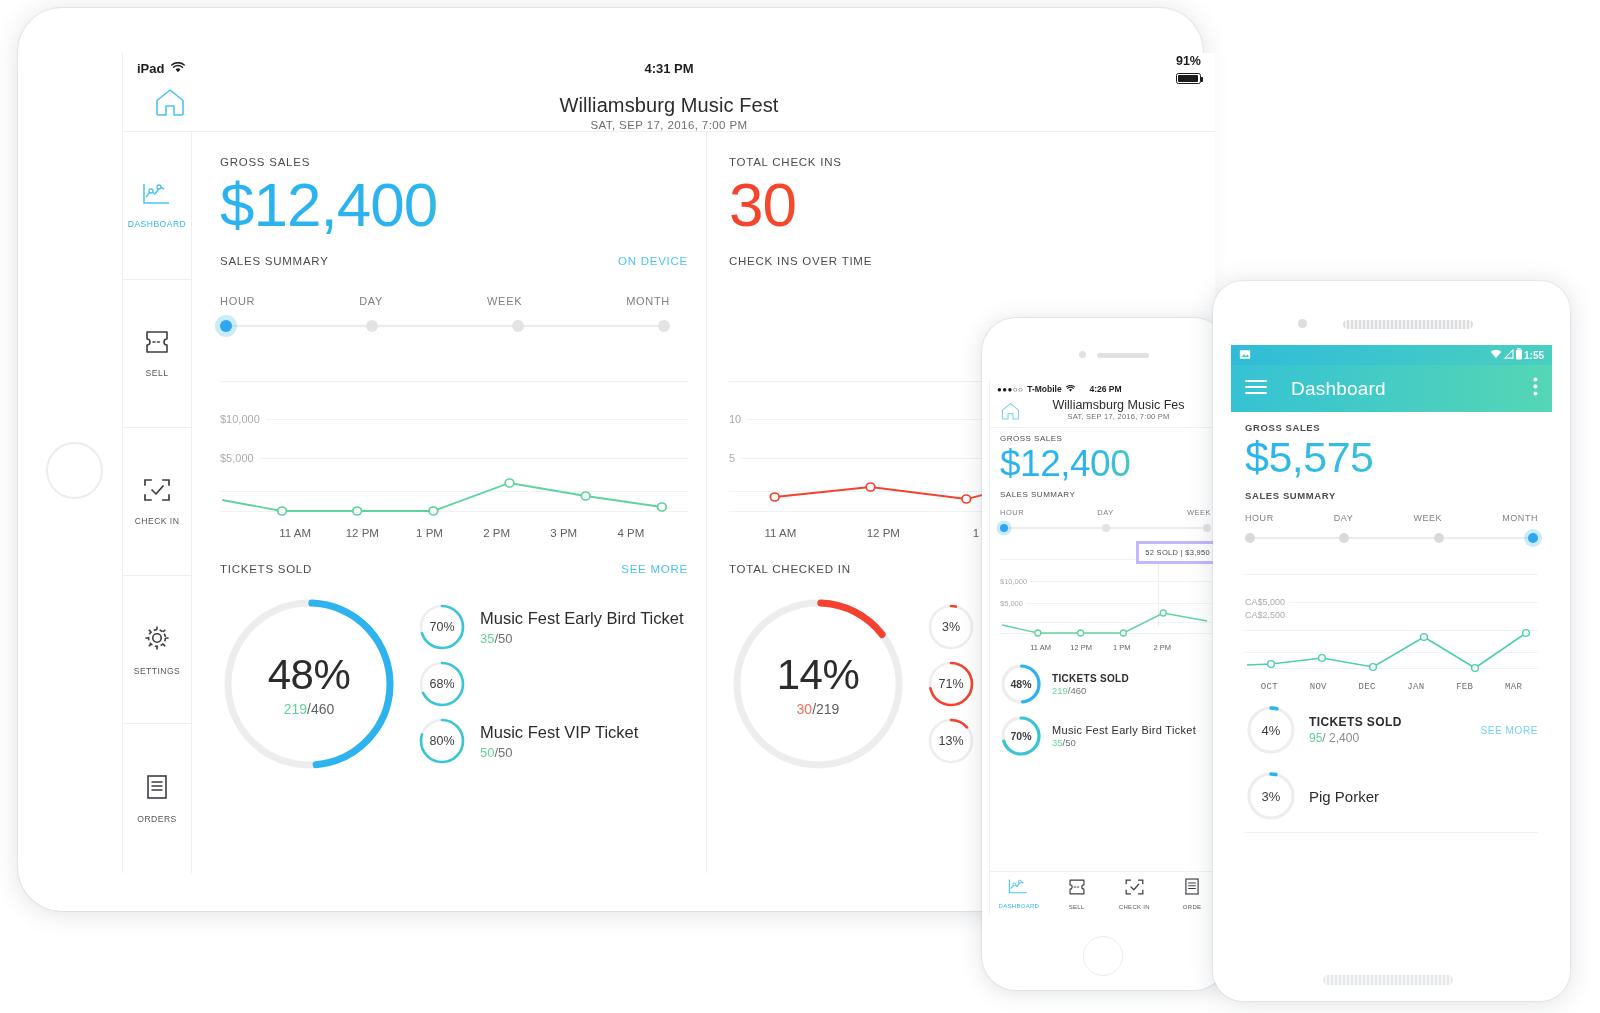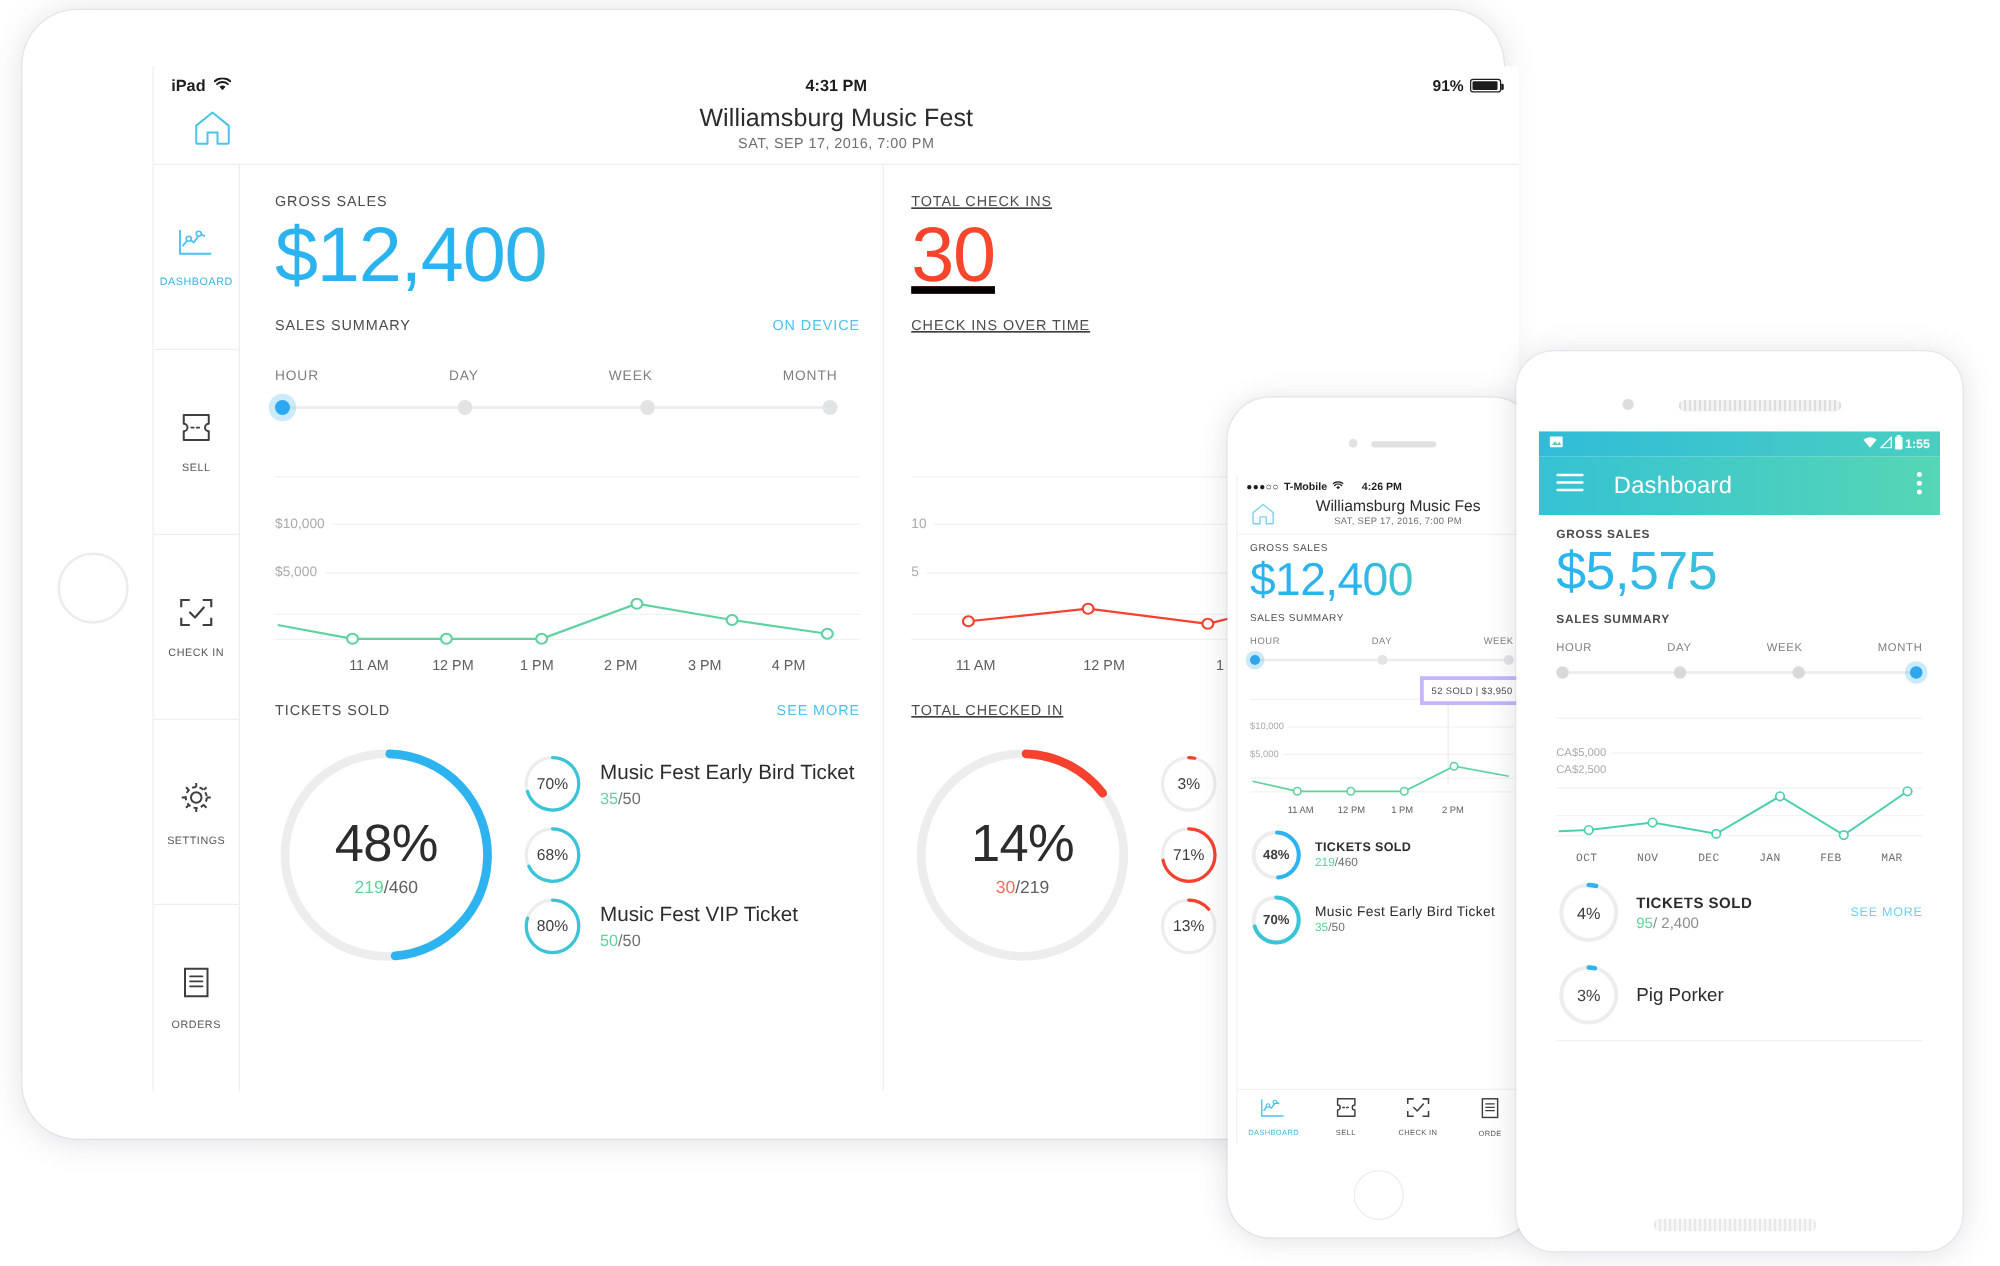--- a/index.html
+++ b/index.html
@@ -31,48 +31,48 @@
     overflow: hidden;
     border-left: 1px solid #eceef0;
   }
   .ipad-statusbar {
     height: 31px; display: flex; align-items: center;
     padding: 0 14px; font-size: 13px; color: #1d1d1f; font-weight: 600;
     position: relative;
   }
   .sb-left { display: flex; align-items: center; gap: 7px; }
   .sb-center { position: absolute; left: 0; right: 0; text-align: center; font-size: 13px; font-weight: 700;}
-  .sb-right { margin-left: auto; display: flex; align-items: center; gap: 5px; font-size: 12.5px; font-weight: 600;}
+  .sb-right { margin-left: auto; display: flex; align-items: center; gap: 5px; font-size: 12.5px; font-weight: 600; flex-direction: column;}
   .batt { width: 25px; height: 11px; border: 1.2px solid #1d1d1f; border-radius: 2.5px; position: relative; }
   .batt::after { content:""; position:absolute; right:-3.4px; top:3px; width:2px; height:5px; background:#1d1d1f; border-radius:0 1px 1px 0;}
   .batt i { position: absolute; left: 1px; top: 1px; bottom: 1px; width: 88%; background: #1d1d1f; border-radius: 1px; display:block;}
 
   .ipad-titlebar {
     height: 48px; border-bottom: 1px solid #eceef0; position: relative;
-    display: flex; align-items: flex-start;
+    display: flex; align-items: flex-end;
   }
   .home-icon { position: absolute; left: 30px; top: 2px; }
   .evt-title { width: 100%; text-align: center; }
   .evt-name { font-size: 20px; color: #2b2b2b; font-weight: 400; letter-spacing: .1px;}
   .evt-sub { font-size: 11.5px; color: #6d6f73; letter-spacing: .4px; margin-top: 2px;}
 
   .ipad-body { display: flex; height: 741px; }
   .ipad-nav { width: 69px; border-right: 1px solid #eceef0; }
   .nav-item {
     height: 148px; display: flex; flex-direction: column;
     align-items: center; justify-content: center; gap: 9px;
     border-bottom: 1px solid #eceef0;
   }
   .nav-item:last-child { border-bottom: none; }
   .nav-label { font-size: 8.6px; letter-spacing: .45px; color: #54565a; }
   .nav-item.active .nav-label { color: #37b4ef; }
 
   .ipad-main { flex: 1; display: flex; }
   .col { flex: 1; padding: 24px 18px 0 28px; }
-  .col.right { border-left: 1px solid #eceef0; padding-left: 22px; text-decoration: underline; }
+  .col.right { border-left: 1px solid #eceef0; padding-left: 22px; }
 
   .kpi-label { font-size: 11.5px; letter-spacing: .75px; color: #4a4c50; }
   .kpi-big { font-size: 62px; font-weight: 300; line-height: 1.18; letter-spacing: -1px; }
   .kpi-blue { background: linear-gradient(90deg,#2bb3f0 0%, #2bb3f0 40%, #5ad7a7 78%, #65dba0 100%);
               -webkit-background-clip: text; background-clip: text; color: transparent; }
   .kpi-red  { background: linear-gradient(90deg,#f5412e 0%, #ff7a18 100%);
               -webkit-background-clip: text; background-clip: text; color: transparent; }
 
   .sec-head { display: flex; align-items: baseline; justify-content: space-between; margin-top: 14px;}
   .sec-title { font-size: 11.5px; letter-spacing: .75px; color: #4a4c50; }

